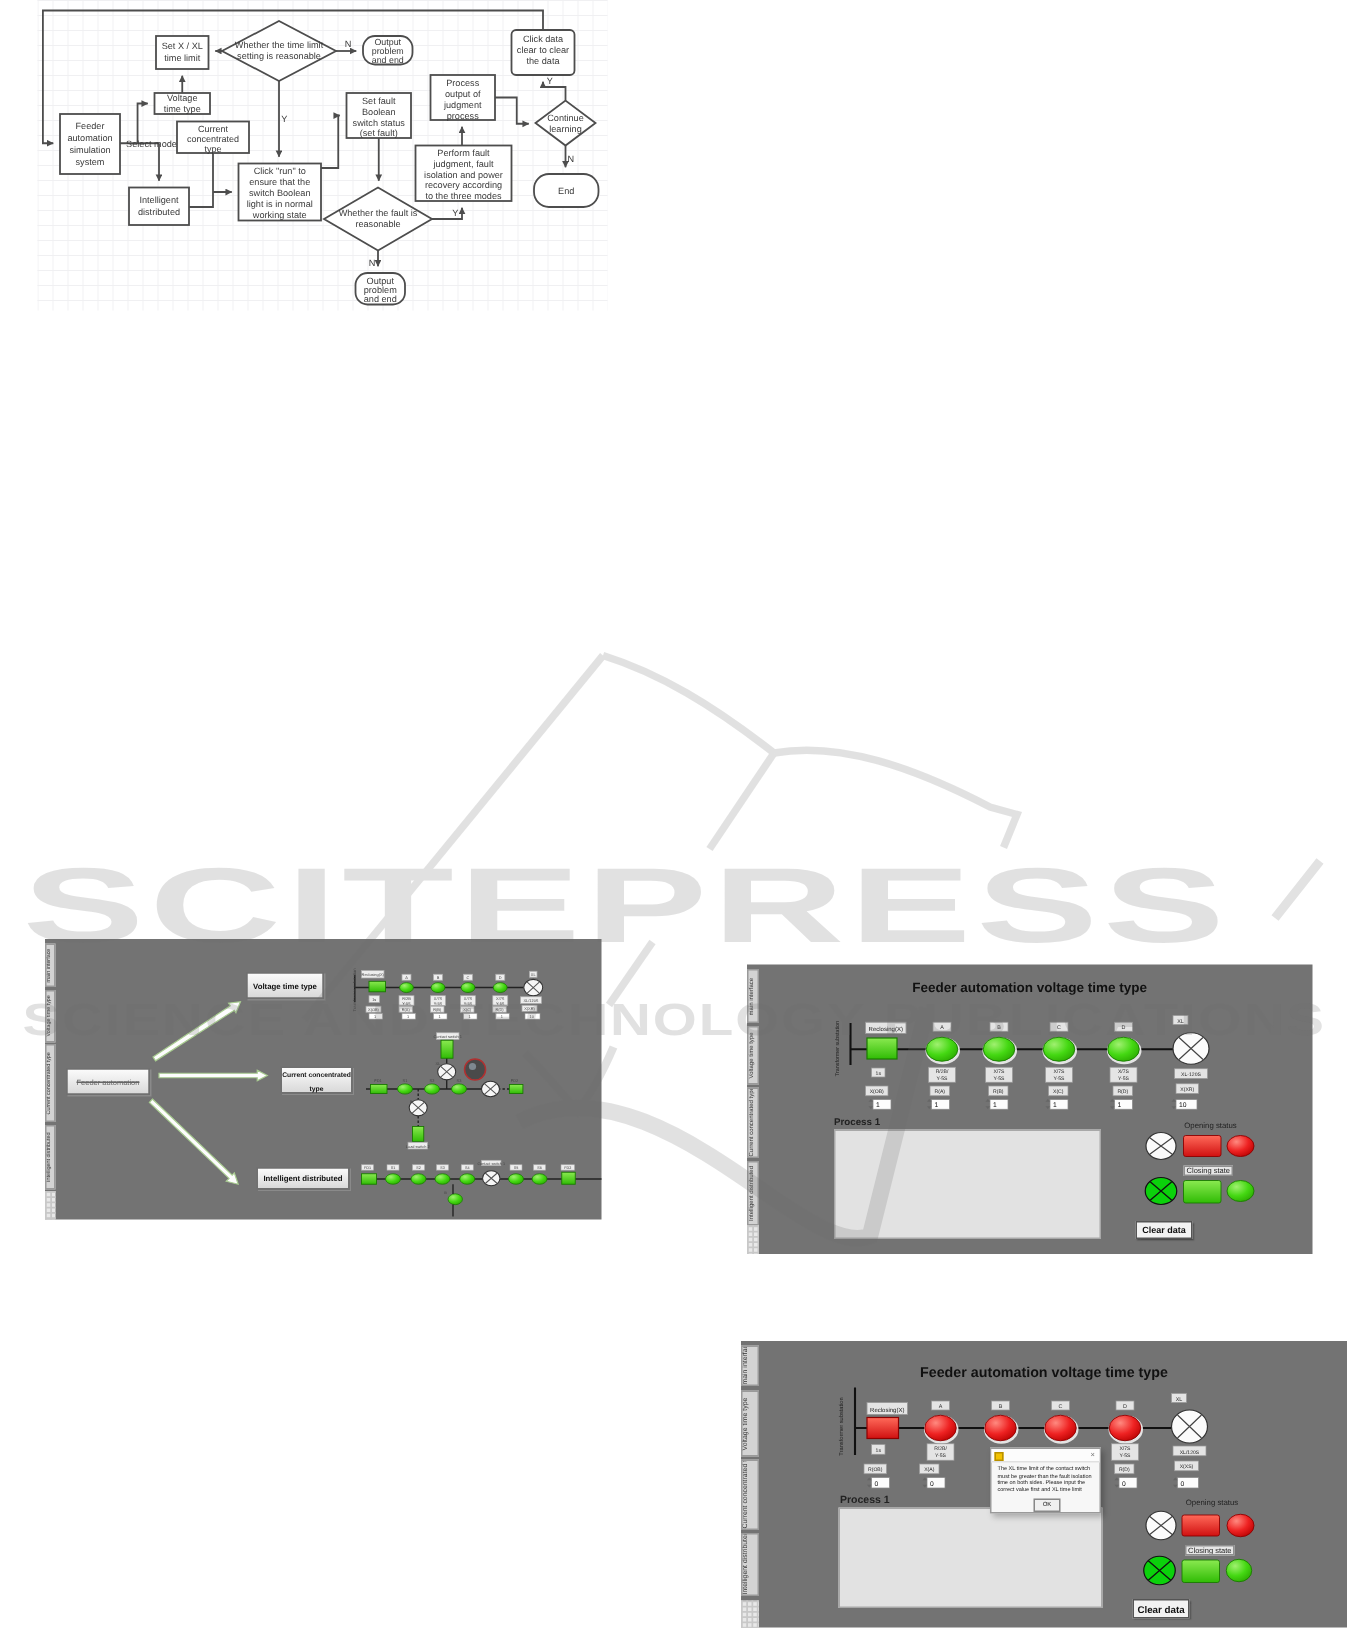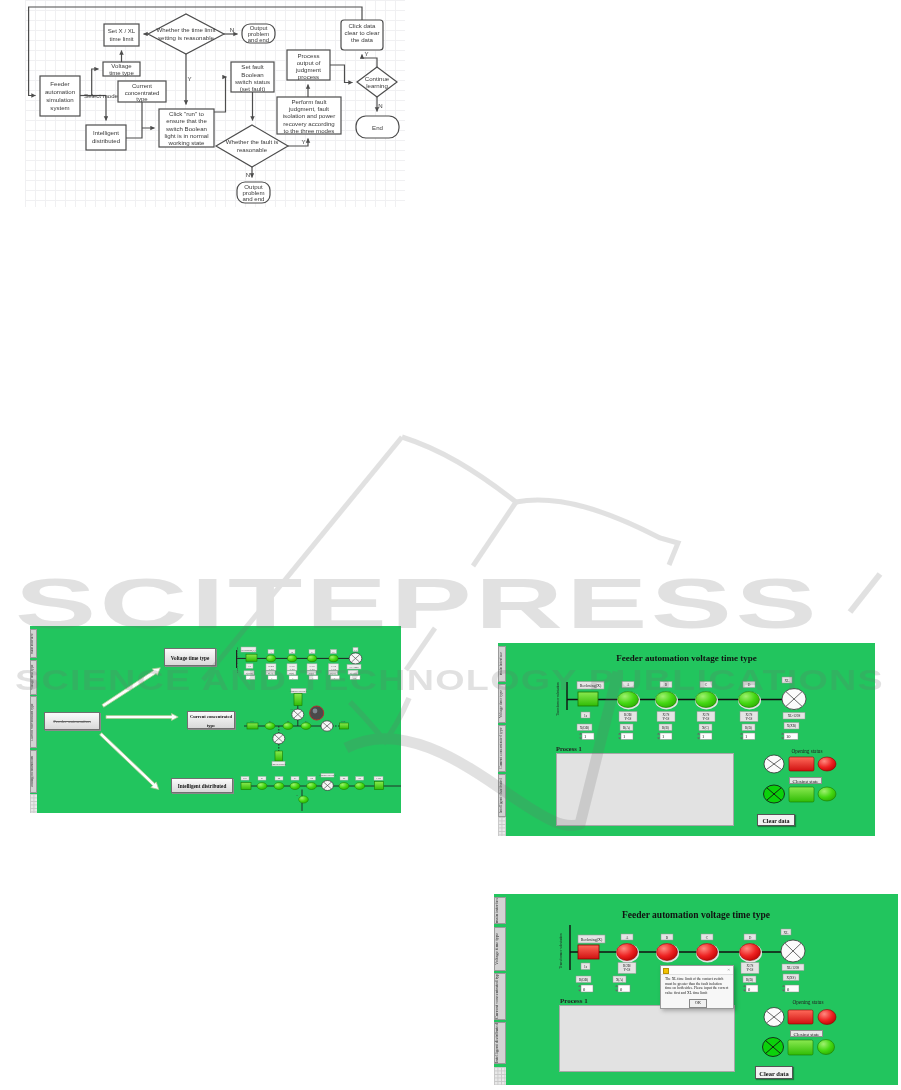--- a/index.html
+++ b/index.html
@@ -2,21 +2,21 @@
 <html><head>
 <meta charset="utf-8">
 <style>
 html,body{margin:0;padding:0;}
 body{width:901px;height:1090px;background:#ffffff;font-family:"Liberation Sans",sans-serif;position:relative;overflow:hidden;}
 #page{position:absolute;left:0;top:0;width:901px;height:1090px;}
 .abs{position:absolute;}
 #grid{left:25px;top:0;width:380px;height:207px;
 background-image:linear-gradient(#f0f0f2 1px,transparent 1px),linear-gradient(90deg,#f0f0f2 1px,transparent 1px);
 background-size:10px 10px;background-position:0 0;}
-.panel{background:#22c55e;font-family:Liberation Serif, serif;}
+.panel{background:#737373;}
 .tab{position:absolute;box-sizing:border-box;background:#d3d3d3;border:1px solid #9a9a9a;color:#333;
 writing-mode:vertical-rl;transform:rotate(180deg);text-align:center;overflow:hidden;white-space:nowrap;line-height:1;}
 .lblbox{position:absolute;box-sizing:border-box;background:#e6e6e6;border:1px solid #8f8f8f;color:#222;text-align:center;overflow:hidden;white-space:nowrap;}
 .btn3d{position:absolute;box-sizing:border-box;background:linear-gradient(#fbfbfb,#d9d9d9);border:1px solid #707070;box-shadow:1px 1px 0 #8a8a8a;text-align:center;color:#444;}
 .wbtn{position:absolute;box-sizing:border-box;background:#f2f2f2;border:1px solid #555;box-shadow:1px 1px 1px rgba(0,0,0,0.35);text-align:center;color:#111;}
 .tarea{position:absolute;box-sizing:border-box;background:#e2e2e2;border:1px solid #a8a8a8;}
 svg{position:absolute;left:0;top:0;}
 </style>
 </head>
 <body>

